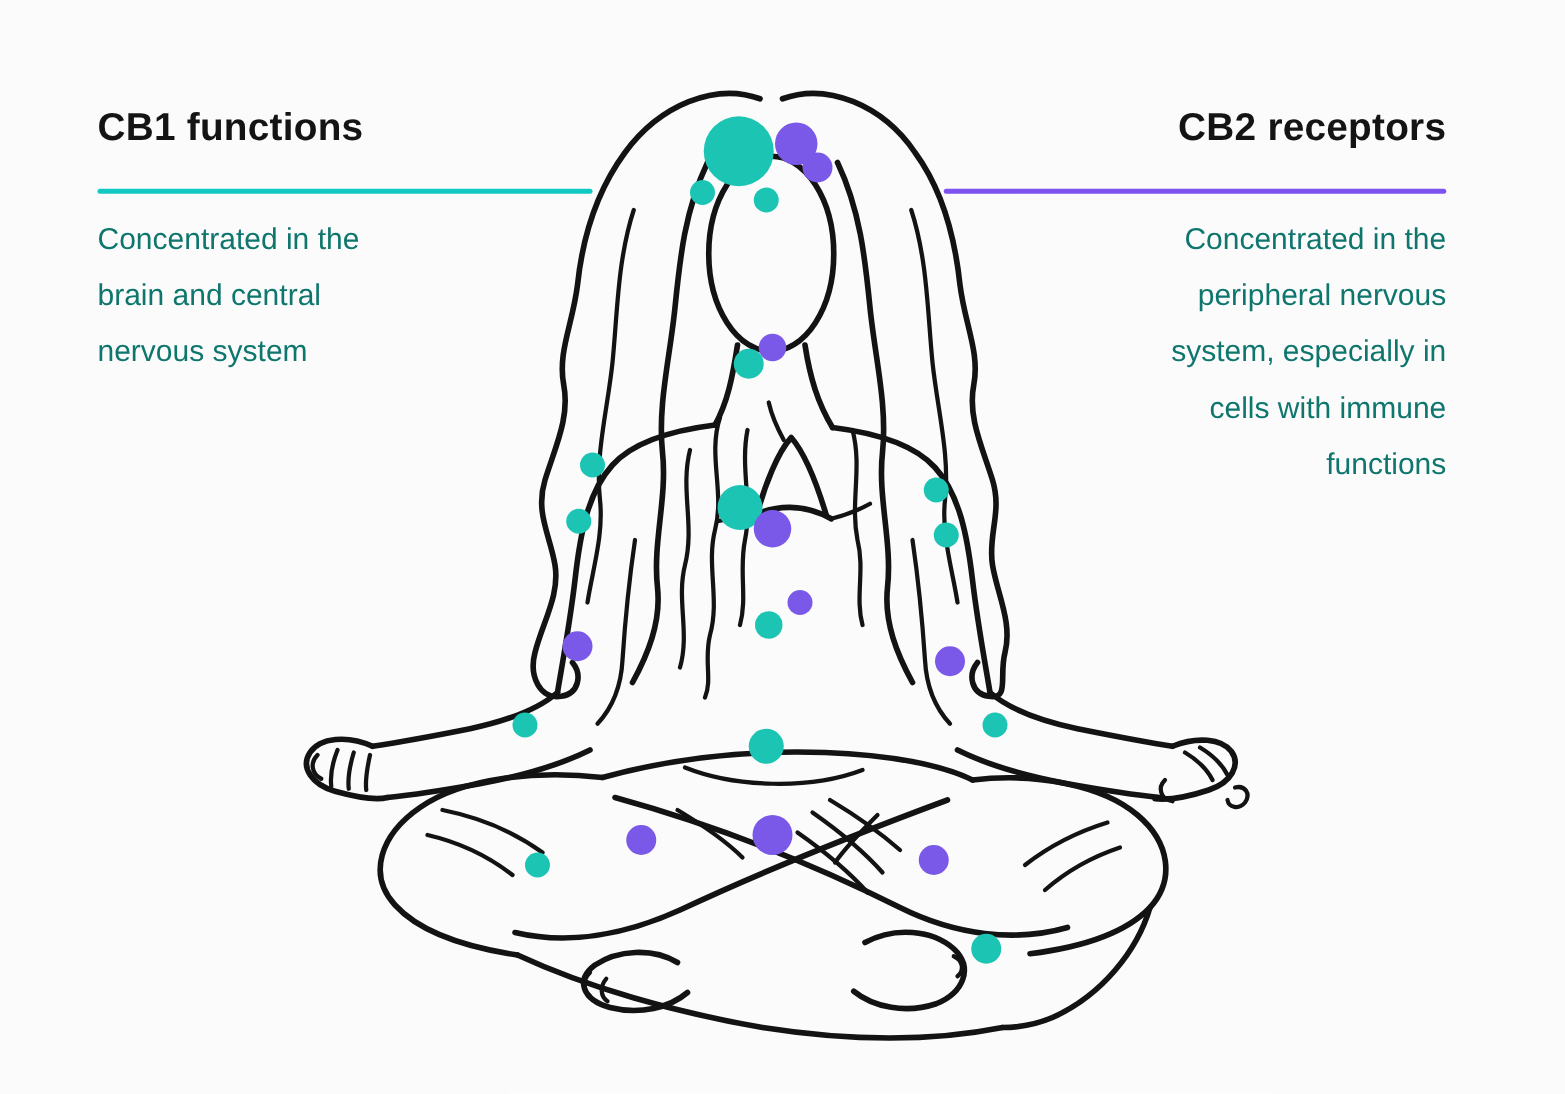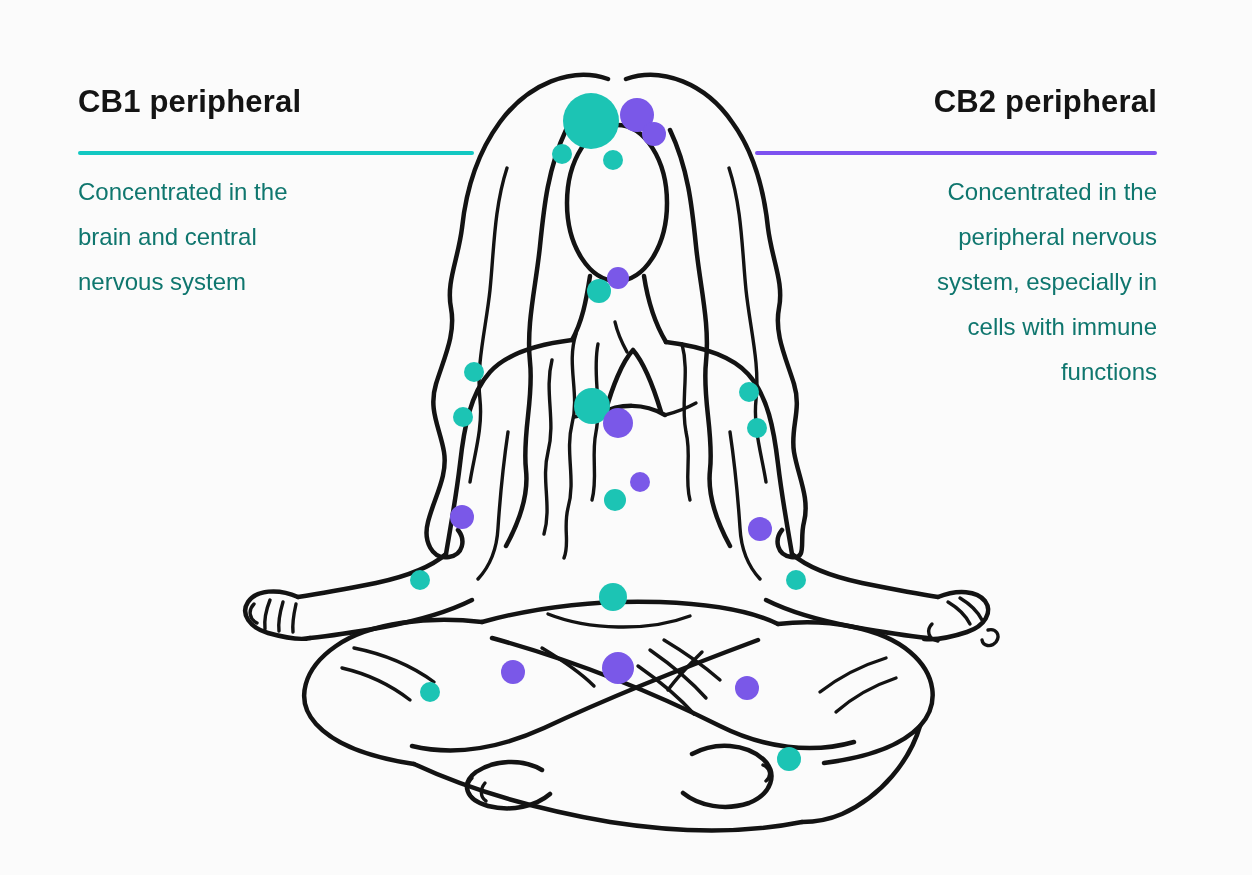--- a/index.html
+++ b/index.html
@@ -124,29 +124,29 @@
         <circle cx="796" cy="580" r="10" fill="#1cc4b4"></circle>
         <circle cx="513" cy="672" r="12" fill="#7a58e8"></circle>
         <circle cx="618" cy="668" r="16" fill="#7a58e8"></circle>
         <circle cx="747" cy="688" r="12" fill="#7a58e8"></circle>
         <circle cx="430" cy="692" r="10" fill="#1cc4b4"></circle>
         <circle cx="789" cy="759" r="12" fill="#1cc4b4"></circle>
       </g>
   </svg>
 
   <div class="section cb1">
-    <h2>CB1 peripheral</h2>
+    <h2>CB1 functions</h2>
     <div class="rule" style="background-color: rgb(18, 200, 194);"></div>
     <p>Concentrated in the
 brain and central
 nervous system</p>
   </div>
 
   <div class="section cb2">
-    <h2>CB2 peripheral</h2>
+    <h2>CB2 receptors</h2>
     <div class="rule" style="background-color: rgb(125, 82, 240);"></div>
     <p>Concentrated in the
 peripheral nervous
 system, especially in
 cells with immune
 functions</p>
   </div>
 
 </div>
 

